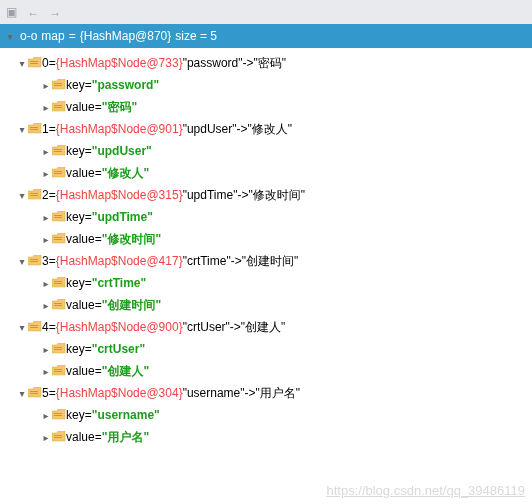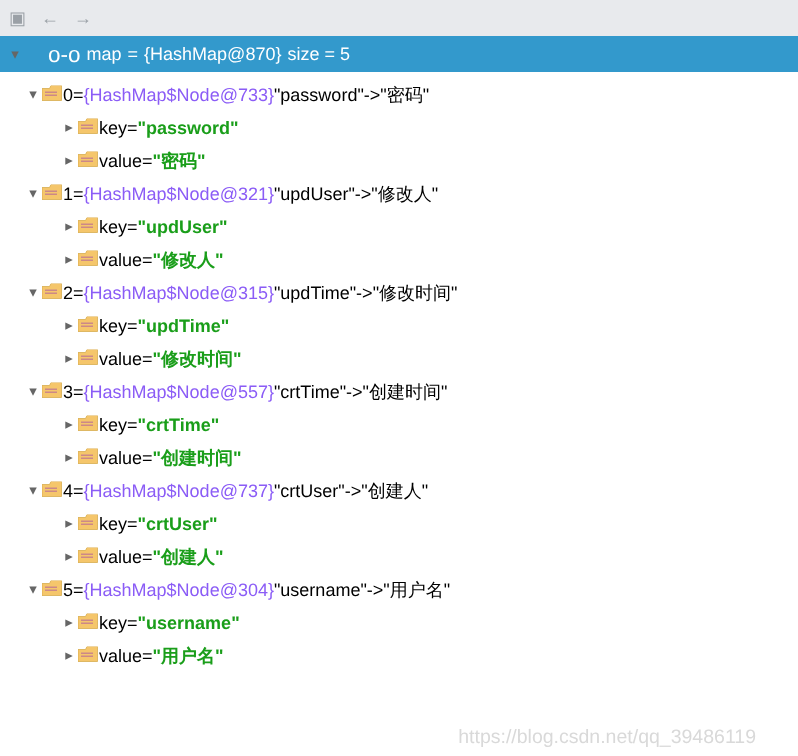--- a/index.html
+++ b/index.html
@@ -1,32 +1,32 @@
 <!DOCTYPE html>
 <html><head>
 <meta charset="utf-8">
 <style>
 * { margin: 0; padding: 0; box-sizing: border-box; font-family: "Segoe UI", Arial, sans-serif; }
 body { width: 532px; height: 504px; background: #fff; overflow: hidden; position: relative; }
 .toolbar { height: 24px; background: #e8eaed; display: flex; align-items: center; padding: 0 6px; gap: 10px; }
 .toolbar .icn { color: #9aa0a6; font-size: 12px; }
 .header { height: 24px; background: #3399cc; color: #fff; display: flex; align-items: center; padding: 0 4px; font-size: 12px; gap: 4px; }
 .header .arrow { font-size: 10px; }
-.header .glasses { font-size: 15px; margin-left: 12px; }
+.header .glasses { font-size: 12px; }
 .tree { padding: 4px 0 0 0; font-size: 12px; }
 .row { display: flex; align-items: center; height: 22px; white-space: nowrap; }
 .ind { display: inline-block; }
 .arrow { color: #666; font-size: 10px; width: 12px; text-align: center; }
 .folder { width: 14px; height: 12px; display: inline-flex; align-items: center; }
 .folder svg { width: 14px; height: 12px; }
 .eq { color: #000; }
-.gray { color: #8b5cf6; }
+.gray { color: #ef4444; }
 .str { color: #1a9e1a; font-weight: bold; }
 .plain { color: #000; }
-.watermark { position: absolute; bottom: 6px; right: 28px; color: #d9d9d9; font-size: 13px; pointer-events: none; }
+.watermark { position: absolute; bottom: 6px; right: 7px; color: #d9d9d9; font-size: 13px; pointer-events: none; text-decoration: underline; }
 </style>
 </head>
 <body>
 
 <div class="toolbar">
   <span class="icn">▣</span>
   <span class="icn">←</span>
   <span class="icn">→</span>
 </div>
 
@@ -90,21 +90,21 @@
       <span class="arrow">▾</span>
       <span class="folder">
         <svg viewBox="0 0 14 12">
           <path d="M0 2 L5 2 L6 0 L13 0 L13 10 L0 10 Z" fill="#f5c66b" stroke="#d4a94a" stroke-width="0.5"></path>
           <rect x="2" y="4" width="8" height="1" fill="#c88"></rect>
           <rect x="2" y="6" width="8" height="1" fill="#c88"></rect>
         </svg>
       </span> 
       <span class="plain">1</span>
       <span class="eq"> = </span>
-      <span class="gray">{HashMap$Node@321}</span> 
+      <span class="gray">{HashMap$Node@901}</span> 
       <span class="plain">"updUser"</span>
       <span class="plain"> -&gt; </span>
       <span class="plain">"修改人"</span>
     </div>
     <div class="row">
       <span class="ind" style="width:40px"></span>
       <span class="arrow">▸</span>
       <span class="folder">
         <svg viewBox="0 0 14 12">
           <path d="M0 2 L5 2 L6 0 L13 0 L13 10 L0 10 Z" fill="#f5c66b" stroke="#d4a94a" stroke-width="0.5"></path>
@@ -180,21 +180,21 @@
       <span class="arrow">▾</span>
       <span class="folder">
         <svg viewBox="0 0 14 12">
           <path d="M0 2 L5 2 L6 0 L13 0 L13 10 L0 10 Z" fill="#f5c66b" stroke="#d4a94a" stroke-width="0.5"></path>
           <rect x="2" y="4" width="8" height="1" fill="#c88"></rect>
           <rect x="2" y="6" width="8" height="1" fill="#c88"></rect>
         </svg>
       </span> 
       <span class="plain">3</span>
       <span class="eq"> = </span>
-      <span class="gray">{HashMap$Node@557}</span> 
+      <span class="gray">{HashMap$Node@417}</span> 
       <span class="plain">"crtTime"</span>
       <span class="plain"> -&gt; </span>
       <span class="plain">"创建时间"</span>
     </div>
     <div class="row">
       <span class="ind" style="width:40px"></span>
       <span class="arrow">▸</span>
       <span class="folder">
         <svg viewBox="0 0 14 12">
           <path d="M0 2 L5 2 L6 0 L13 0 L13 10 L0 10 Z" fill="#f5c66b" stroke="#d4a94a" stroke-width="0.5"></path>
@@ -225,21 +225,21 @@
       <span class="arrow">▾</span>
       <span class="folder">
         <svg viewBox="0 0 14 12">
           <path d="M0 2 L5 2 L6 0 L13 0 L13 10 L0 10 Z" fill="#f5c66b" stroke="#d4a94a" stroke-width="0.5"></path>
           <rect x="2" y="4" width="8" height="1" fill="#c88"></rect>
           <rect x="2" y="6" width="8" height="1" fill="#c88"></rect>
         </svg>
       </span> 
       <span class="plain">4</span>
       <span class="eq"> = </span>
-      <span class="gray">{HashMap$Node@737}</span> 
+      <span class="gray">{HashMap$Node@900}</span> 
       <span class="plain">"crtUser"</span>
       <span class="plain"> -&gt; </span>
       <span class="plain">"创建人"</span>
     </div>
     <div class="row">
       <span class="ind" style="width:40px"></span>
       <span class="arrow">▸</span>
       <span class="folder">
         <svg viewBox="0 0 14 12">
           <path d="M0 2 L5 2 L6 0 L13 0 L13 10 L0 10 Z" fill="#f5c66b" stroke="#d4a94a" stroke-width="0.5"></path>

